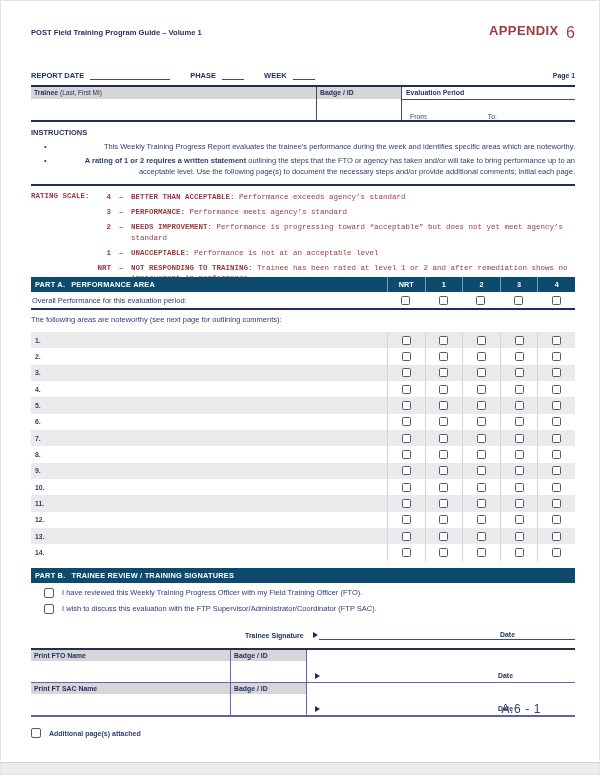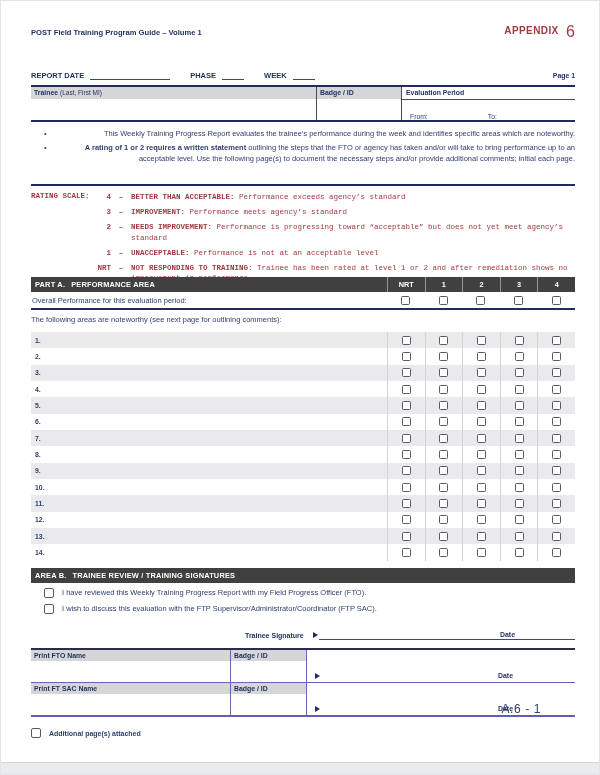--- a/index.html
+++ b/index.html
@@ -4,21 +4,21 @@
 <style>
   html,body{margin:0;padding:0;background:#fff;}
   .page{position:relative;width:600px;height:775px;background:#fff;overflow:hidden;
         font-family:"Liberation Sans",sans-serif;color:#2e3e70;
         border:1px solid #e2e3e6;box-sizing:border-box;}
   .abs{position:absolute;left:30px;right:24px;}
 
   
   .guide-title{top:27px;font-size:7.6px;font-weight:700;color:#1e2d5c;}
   .appendix{top:22px;text-align:right;color:#9e3b41;}
-  .appendix .word{font-size:10px;font-weight:700;letter-spacing:.4px;vertical-align:3px;}
+  .appendix .word{font-size:13px;font-weight:700;letter-spacing:.4px;vertical-align:3px;}
   .appendix .num{font-size:16px;font-weight:400;margin-left:3px;}
   .doc-title{top:42px;text-align:right;font-size:14.2px;font-weight:700;color:#1e2d5c;}
 
   
   .report-line{top:70px;display:flex;align-items:center;font-size:7.5px;font-weight:700;color:#1e2d5c;}
   .blank{display:inline-block;border-bottom:1px solid #3a4a78;height:8px;margin-left:6px;}
   .b-date{width:80px;margin-right:20px;}
   .b-short{width:22px;margin-right:20px;}
   .spacer{flex:1;}
   .page-num{font-size:6.9px;font-weight:700;}
@@ -53,21 +53,21 @@
   
   .rating-scale{top:191px;color:#9e3b41;font-family:Liberation Mono, monospace;}
   .scale-label{position:absolute;left:0;top:0;font-size:7.5px;font-weight:700;}
   .scale-row{display:flex;line-height:10.5px;margin-bottom:4.5px;font-size:7.5px;}
   .sv{width:80px;text-align:right;font-weight:700;flex:none;}
   .sd{width:20px;text-align:center;font-weight:700;flex:none;}
   .st{flex:1;}
   .sname{font-weight:700;}
 
   
-  .part-bar{height:15px;background:#404040;color:#fff;display:flex;align-items:center;}
+  .part-bar{height:15px;background:#0c4a6e;color:#fff;display:flex;align-items:center;}
   .bar-a{top:276px;}
   .bar-b{top:567px;}
   .bar-label{flex:1;padding-left:4px;font-size:7.4px;font-weight:700;letter-spacing:.2px;white-space:nowrap;}
   .bar-part{margin-right:6px;}
   .strip{display:flex;width:188px;height:100%;flex:none;box-sizing:border-box;}
   .strip .cell{flex:1;display:flex;align-items:center;justify-content:center;box-sizing:border-box;}
   .bar-a .cell{border-left:1px solid rgba(255,255,255,.45);color:#fff;font-size:7.3px;font-weight:700;}
   .cbx{display:inline-block;width:9px;height:9px;border:1px solid #585a64;background:#fff;
        border-radius:1.5px;box-sizing:border-box;}
   .cbx-lg{width:10px;height:10px;border-radius:2px;flex:none;}
@@ -150,20 +150,21 @@
     <div class="tt-cell tt-c3">
       <div class="eval-head">Evaluation Period</div>
       <div class="eval-body">
         <span class="from">From:</span>
         <span class="to">To:</span>
       </div>
     </div>
   </div>
 
   <div class="abs instructions">
+    <div class="instr-head">INSTRUCTIONS</div>
     <div class="instr-row">
       <span class="bullet">•</span>
       <span class="instr-text">This Weekly Training Progress Report evaluates the trainee’s performance during the week and identifies specific areas which are noteworthy.</span>
     </div>
     <div class="instr-row">
       <span class="bullet">•</span>
       <span class="instr-text"><span class="bold">A rating of 1 or 2 requires a written statement</span><span> outlining the steps that the FTO or agency has taken and/or will take to bring performance up to an acceptable level. </span><span class="ital">Use the following page(s) to document the necessary steps and/or provide additional comments; initial each page.</span></span>
     </div>
   </div>
 
@@ -172,21 +173,21 @@
   <div class="abs rating-scale">
     <div class="scale-label">RATING SCALE:</div>
     <div class="scale-row">
       <span class="sv">4</span>
       <span class="sd">–</span>
       <span class="st"><span class="sname">BETTER THAN ACCEPTABLE:</span> <span>Performance exceeds agency’s standard</span></span>
     </div>
     <div class="scale-row">
       <span class="sv">3</span>
       <span class="sd">–</span>
-      <span class="st"><span class="sname">IMPROVEMENT:</span> <span>Performance meets agency’s standard</span></span>
+      <span class="st"><span class="sname">PERFORMANCE:</span> <span>Performance meets agency’s standard</span></span>
     </div>
     <div class="scale-row">
       <span class="sv">2</span>
       <span class="sd">–</span>
       <span class="st"><span class="sname">NEEDS IMPROVEMENT:</span> <span>Performance is progressing toward “acceptable” but does not yet meet agency’s standard</span></span>
     </div>
     <div class="scale-row">
       <span class="sv">1</span>
       <span class="sd">–</span>
       <span class="st"><span class="sname">UNACCEPTABLE:</span> <span>Performance is not at an acceptable level</span></span>
@@ -513,27 +514,27 @@
             <span class="cbx"></span>
           </div>
           <div class="cell">
             <span class="cbx"></span>
           </div>
         </div>
       </div>
     </div>
 
   <div class="abs part-bar bar-b">
-    <div class="bar-label"><span class="bar-part">AREA B.</span><span>TRAINEE REVIEW / TRAINING SIGNATURES</span></div>
+    <div class="bar-label"><span class="bar-part">PART B.</span><span>TRAINEE REVIEW / TRAINING SIGNATURES</span></div>
   </div>
 
   <div class="abs statements">
     <div class="statement-row">
       <span class="cbx cbx-lg"></span>
-      <span class="statement-label">I have reviewed this Weekly Training Progress Report with my Field Progress Officer (FTO).</span>
+      <span class="statement-label">I have reviewed this Weekly Training Progress Officer with my Field Training Officer (FTO).</span>
     </div>
     <div class="statement-row">
       <span class="cbx cbx-lg"></span>
       <span class="statement-label">I wish to discuss this evaluation with the FTP Supervisor/Administrator/Coordinator (FTP SAC).</span>
     </div>
   </div>
 
   <div class="abs trainee-sig">
     <span class="ts-label">Trainee Signature</span>
     <span class="arrow ts-arrow"></span>

